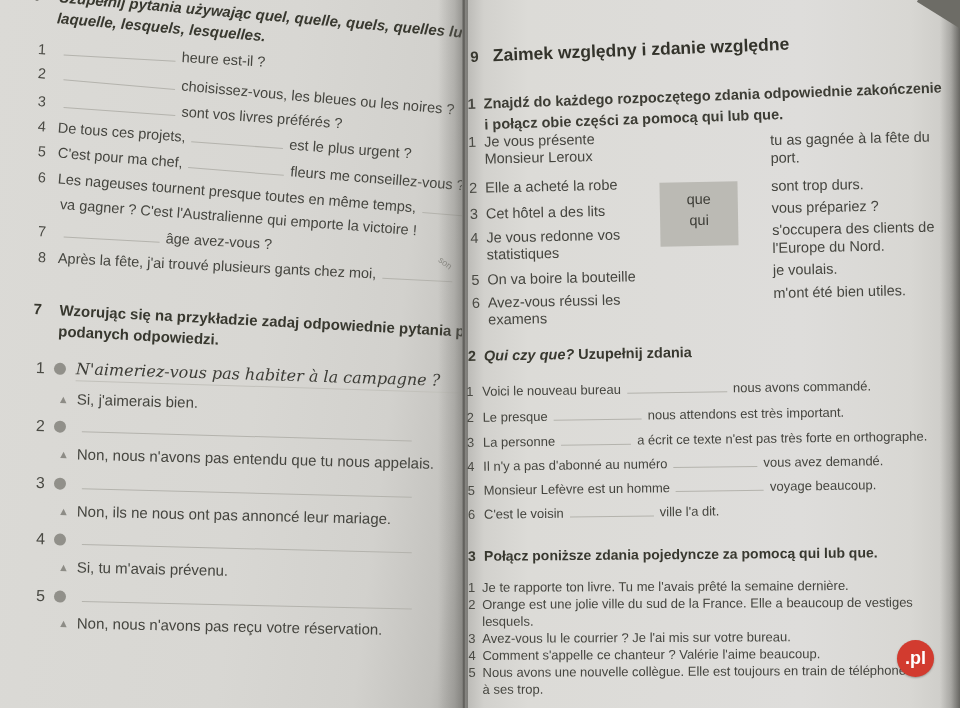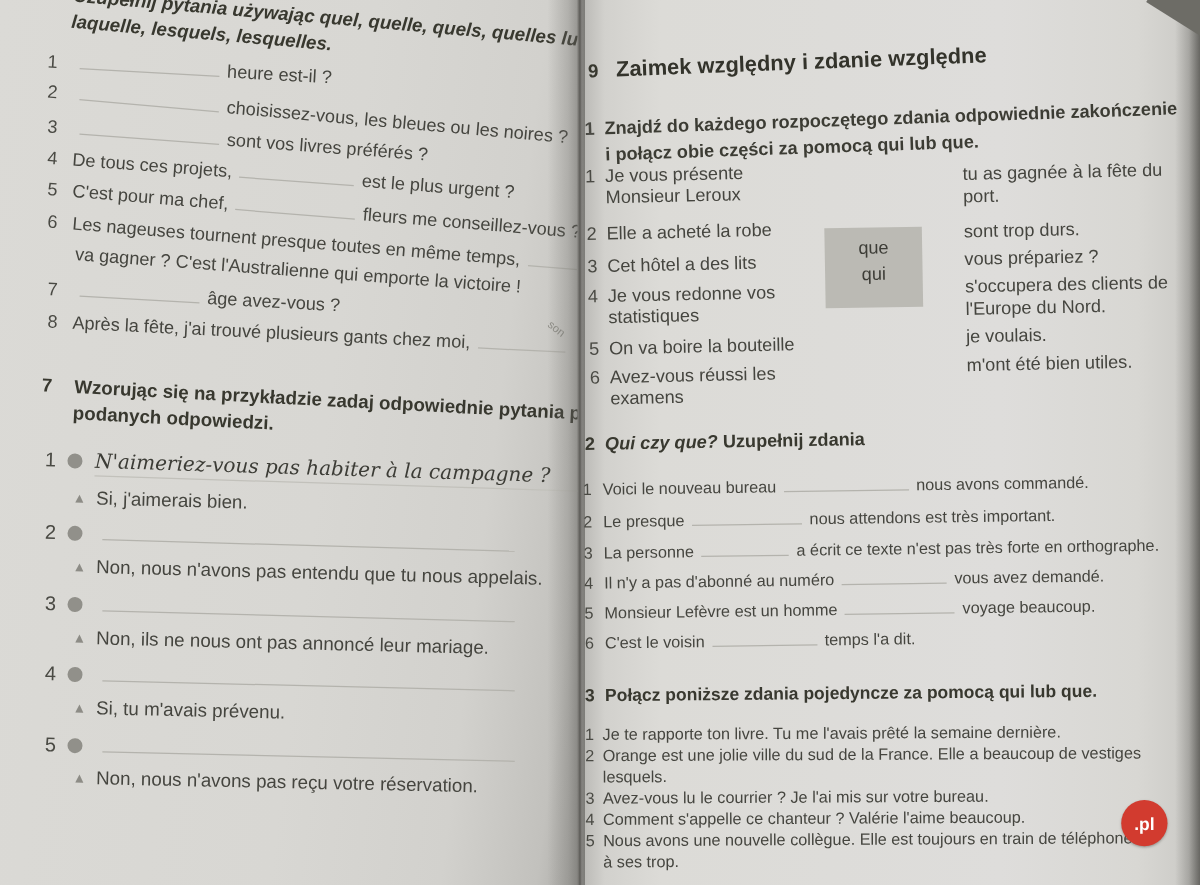--- a/index.html
+++ b/index.html
@@ -38,21 +38,21 @@
   .sec-head .st{font-weight:bold;font-size:17.5px;color:#33332b;}
   .instr{font-weight:bold;color:#3c3c34;font-size:14.5px;line-height:21px;}
   .col-block{position:absolute;transform-origin:0 0;font-size:14.5px;}
   .cline{position:absolute;white-space:nowrap;}
   .qbox{position:absolute;left:196px;top:182px;width:78px;height:64px;background:#bbbab4;transform:rotate(-1deg);text-align:center;font-size:14.5px;color:#3d3d37;}
   .qbox .qb1{margin-top:9px;}
   .qbox .qb2{margin-top:5px;}
   .rx2{font-size:13px;}
   .rx3{font-size:13px;}
   .wm{position:absolute;left:568px;top:650px;z-index:6;font-weight:bold;font-size:36px;letter-spacing:1px;color:rgba(252,252,250,0.50);text-shadow:0 1px 2px rgba(70,70,66,0.35);white-space:nowrap;}
-  .wm-badge{position:absolute;left:897px;top:640px;z-index:7;width:37px;height:37px;border-radius:50%;background:#d23b2f;color:#ffffff;font-weight:bold;font-size:14px;display:flex;align-items:center;justify-content:center;box-shadow:0 1px 2px rgba(60,60,56,0.4);}
+  .wm-badge{position:absolute;left:897px;top:640px;z-index:7;width:37px;height:37px;border-radius:50%;background:#d23b2f;color:#ffffff;font-weight:bold;font-size:18px;display:flex;align-items:center;justify-content:center;box-shadow:0 1px 2px rgba(60,60,56,0.4);}
 </style>
 </head>
 <body>
 
 <div class="photo">
 
   <div class="page page-left">
 
     <div class="ex-head bi" style="left:34px;top:-16px;transform:rotate(5deg);">
       <span class="exn">6</span><span class="hl"><span>Uzupełnij pytania używając quel, quelle, quels, quelles lub le</span><br><span>laquelle, lesquels, lesquelles.</span></span>
@@ -140,21 +140,21 @@
     <div class="row" style="left:4px;top:348px;transform:rotate(-1deg);font-size:14.5px;">
       <span class="n-sm bold">2</span><span class="bi">Qui czy que?</span>&nbsp;<span class="bold">Uzupełnij zdania</span>
     </div>
 
     <div class="col-block rx2" style="left:2px;top:376px;width:494px;height:150px;transform:rotate(-0.8deg);">
       <div class="cline" style="top:6px;"><span class="n-sm">1</span><span>Voici le nouveau bureau</span><span class="bl w100"></span><span>nous avons commandé.</span></div>
       <div class="cline" style="top:32px;"><span class="n-sm">2</span><span>Le presque</span><span class="bl w88"></span><span>nous attendons est très important.</span></div>
       <div class="cline" style="top:57px;"><span class="n-sm">3</span><span>La personne</span><span class="bl w70"></span><span>a écrit ce texte n'est pas très forte en orthographe.</span></div>
       <div class="cline" style="top:81px;"><span class="n-sm">4</span><span>Il n'y a pas d'abonné au numéro</span><span class="bl w84"></span><span>vous avez demandé.</span></div>
       <div class="cline" style="top:105px;"><span class="n-sm">5</span><span>Monsieur Lefèvre est un homme</span><span class="bl w88"></span><span>voyage beaucoup.</span></div>
-      <div class="cline" style="top:129px;"><span class="n-sm">6</span><span>C'est le voisin</span><span class="bl w84"></span><span>temps l'a dit.</span></div>
+      <div class="cline" style="top:129px;"><span class="n-sm">6</span><span>C'est le voisin</span><span class="bl w84"></span><span>ville l'a dit.</span></div>
     </div>
 
     <div class="row" style="left:4px;top:548px;transform:rotate(-0.5deg);font-size:14px;">
       <span class="n-sm bold">3</span><span class="bold">Połącz poniższe zdania pojedyncze za pomocą qui lub que.</span>
     </div>
 
     <div class="col-block rx3" style="left:4px;top:580px;width:492px;height:125px;transform:rotate(-0.3deg);">
       <div class="cline" style="top:0;"><span class="n-sm" style="width:14px;">1</span><span>Je te rapporte ton livre. Tu me l'avais prêté la semaine dernière.</span></div>
       <div class="cline" style="top:17px;"><span class="n-sm" style="width:14px;">2</span><span>Orange est une jolie ville du sud de la France. Elle a beaucoup de vestiges</span></div>
       <div class="cline" style="top:34px;left:14px;"><span>lesquels.</span></div>

